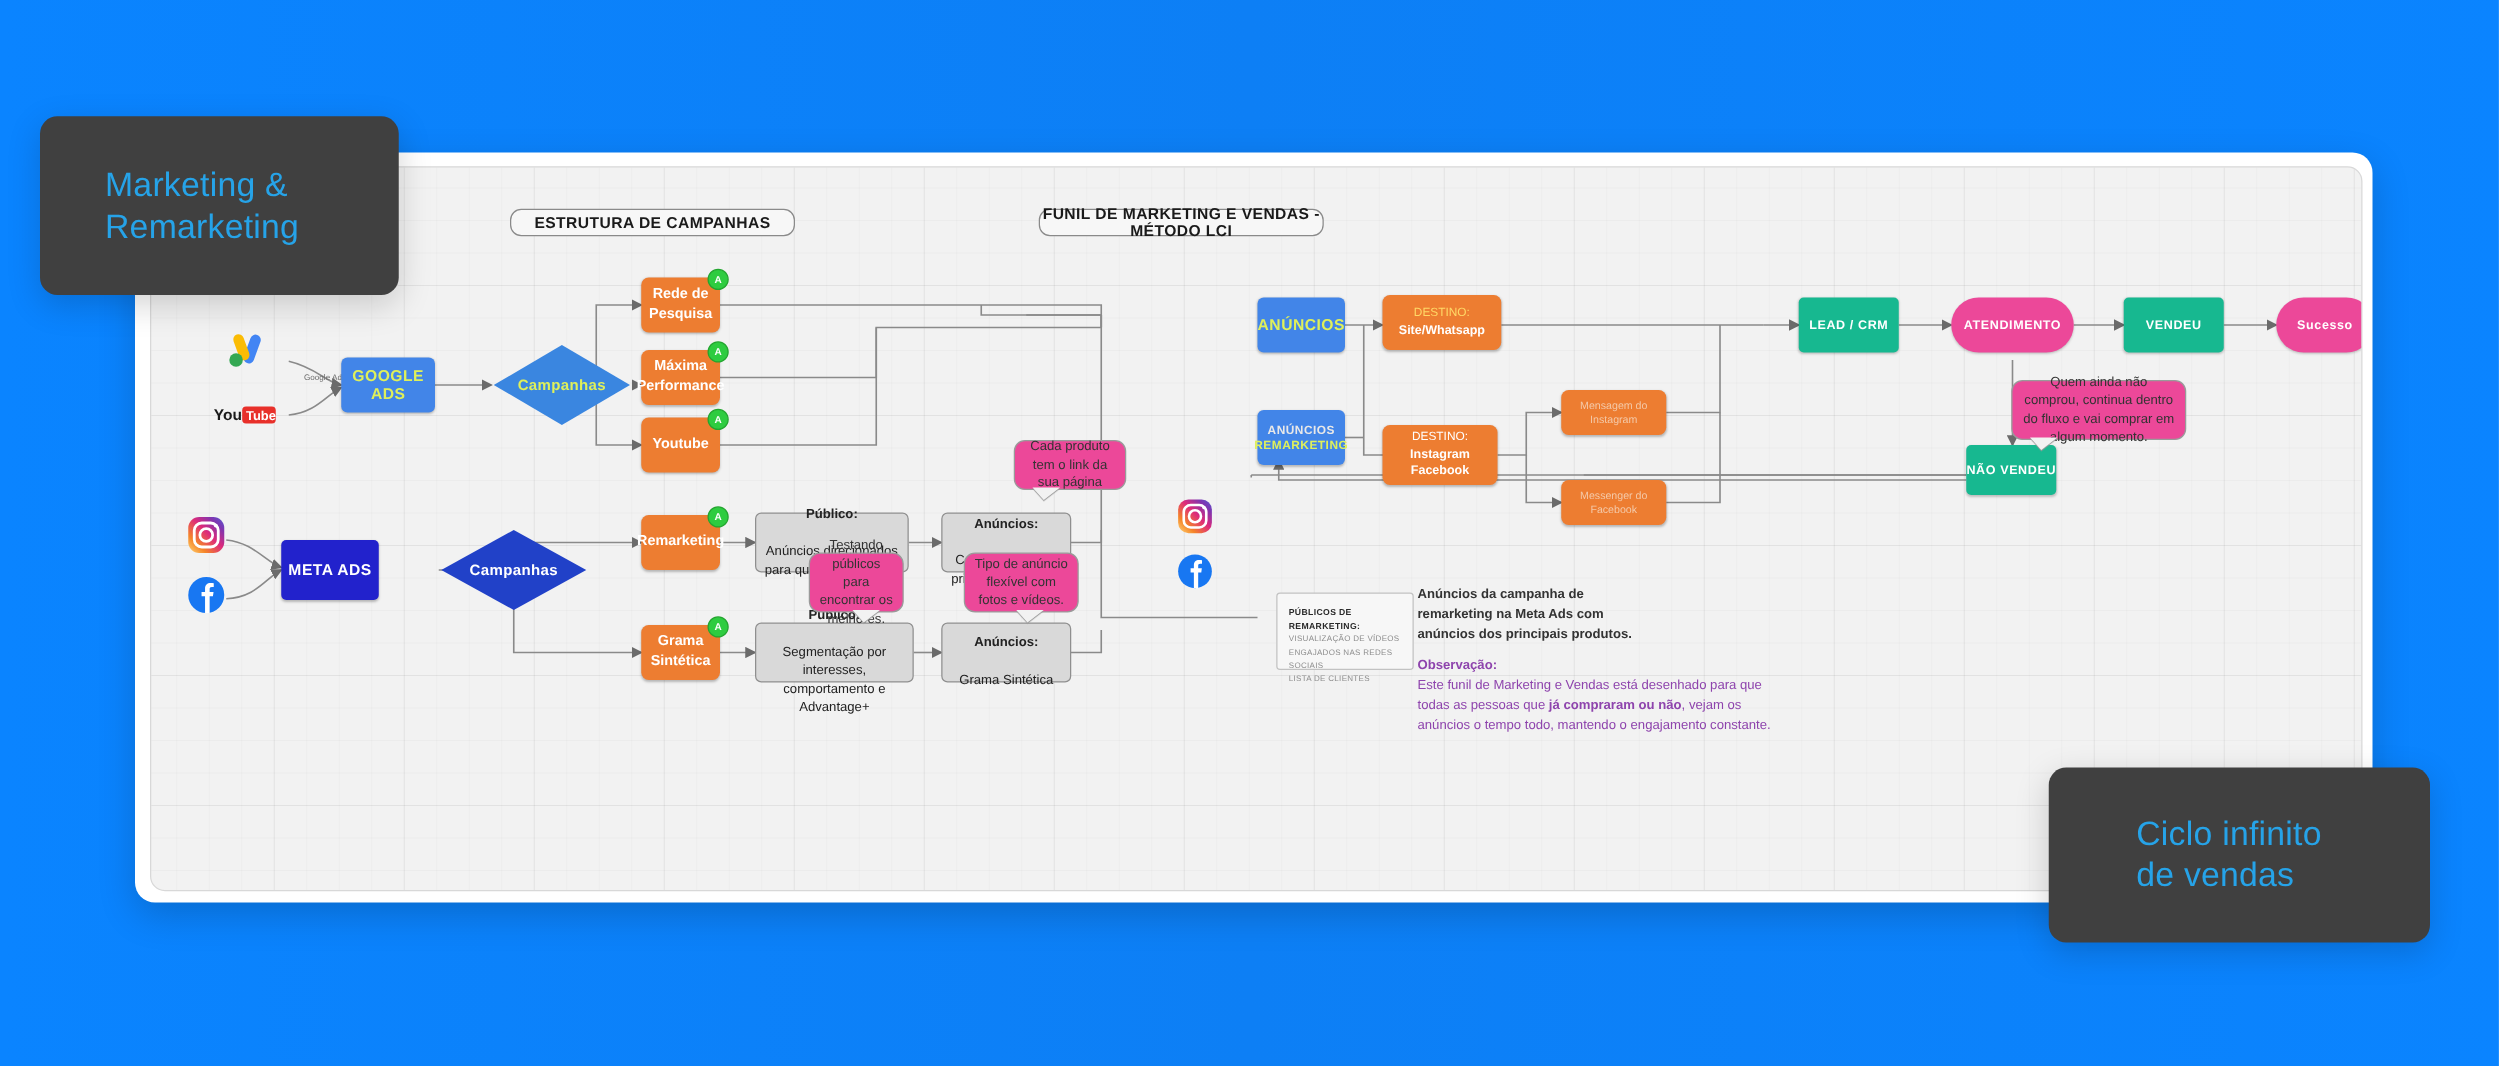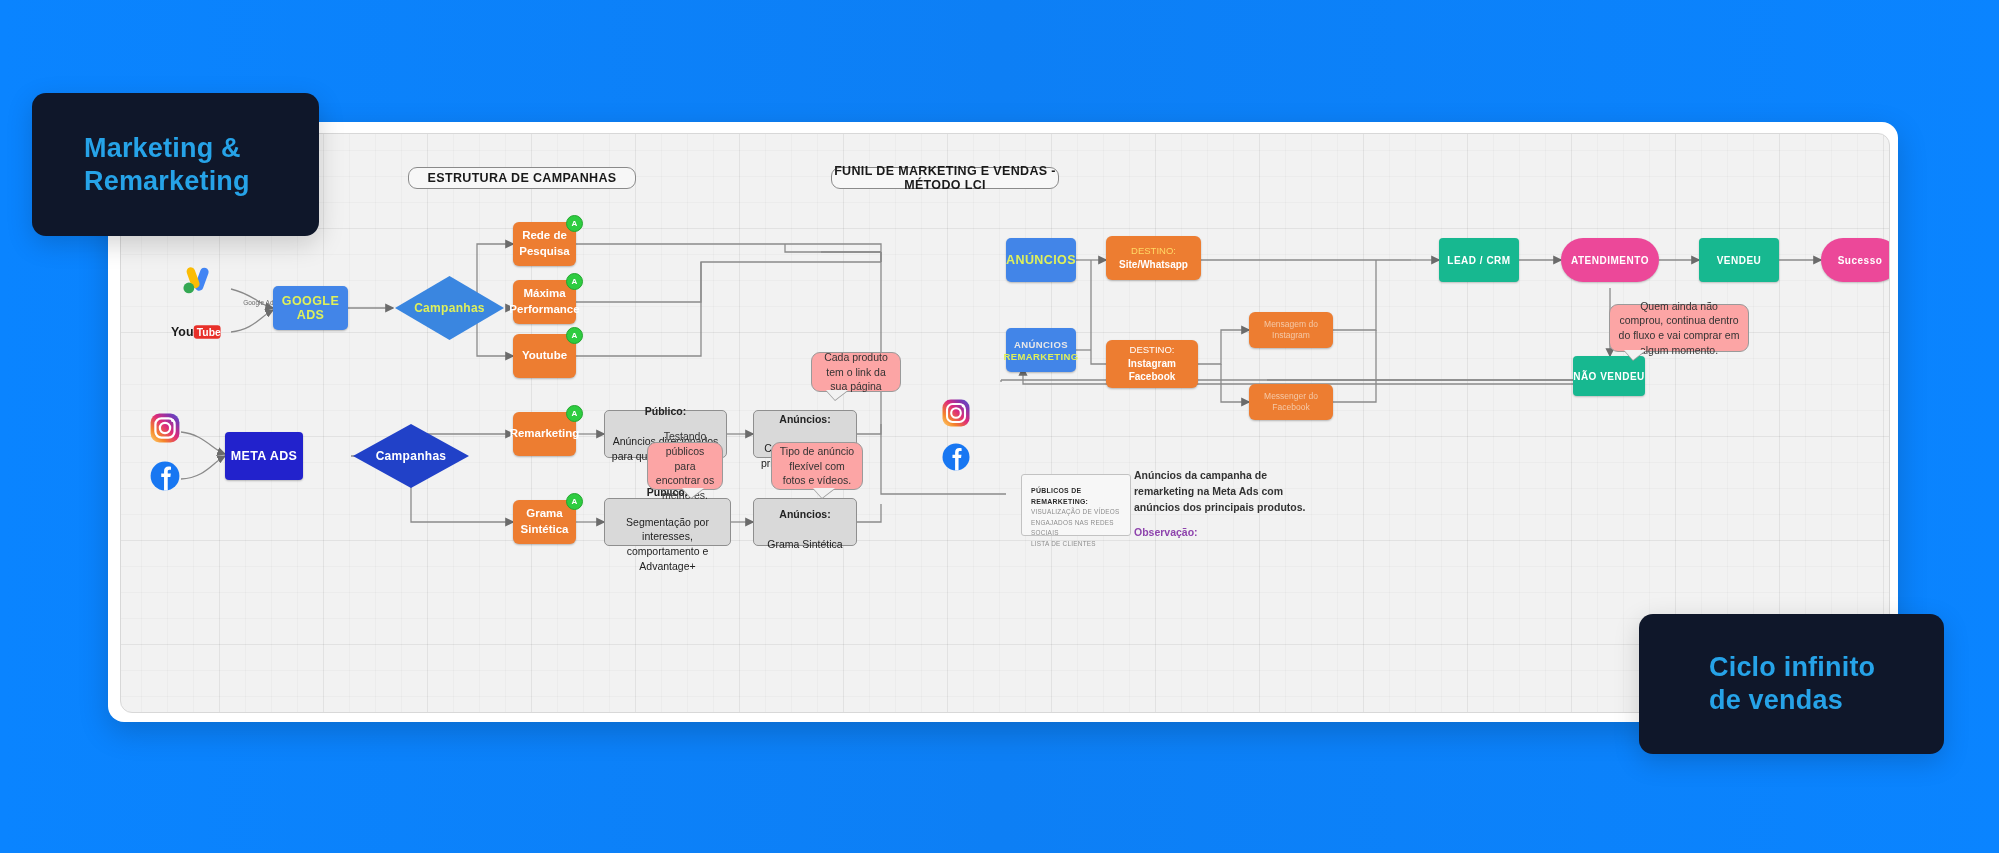--- a/index.html
+++ b/index.html
@@ -29,24 +29,24 @@
       linear-gradient(to bottom,rgba(0,0,0,.045) 1px,transparent 1px),
       linear-gradient(to right,rgba(0,0,0,.022) 1px,transparent 1px),
       linear-gradient(to bottom,rgba(0,0,0,.022) 1px,transparent 1px);
     background-size:104px 104px,104px 104px,26px 26px,26px 26px;
     background-position:-6px -10px,-6px -10px,-6px -10px,-6px -10px;
   }
   #svg-layer{position:absolute;left:0;top:0;width:1768px;height:578px;}
 
   
   .float-card{
-    position:absolute;background:#0f172a;border-radius:14px;
+    position:absolute;background:#404040;border-radius:14px;
     box-shadow:0 8px 26px rgba(0,0,0,.17);
     display:flex;align-items:center;
-    color:#26a3e8;font-size:27px;line-height:1.22;font-weight:700;letter-spacing:.2px;
+    color:#26a3e8;font-size:27px;line-height:1.22;font-weight:400;letter-spacing:.2px;
   }
   #card-title{left:32px;top:93px;width:287px;height:143px;padding-left:52px;box-sizing:border-box;}
   #card-cycle{left:1639px;top:614px;width:305px;height:140px;padding-left:54px;box-sizing:border-box;}
 
   
   .node{position:absolute;box-sizing:border-box;display:flex;align-items:center;justify-content:center;text-align:center;}
   .nd-text{pointer-events:none;white-space:pre-line;}
 
   .section-pill{
     background:#f7f7f7;border:1px solid #8a8a8a;border-radius:9px;
@@ -64,21 +64,21 @@
   .green-box{background:#17b890;border-radius:4px;box-shadow:0 1px 2px rgba(0,0,0,.22);}
   .green-box .nd-text{color:#ffffff;font-size:10px;font-weight:bold;letter-spacing:.5px;}
   .green-round{background:#ec4899;border-radius:34px;box-shadow:0 1px 2px rgba(0,0,0,.22);}
   .green-round .nd-text{color:#ffffff;font-size:10px;font-weight:bold;letter-spacing:.5px;}
 
   .grey-box{background:#d9d9d9;border:1px solid #8f8f8f;border-radius:5px;}
   .grey-box .nd-text{color:#222;font-size:10.5px;line-height:1.42;}
   .grey-box b{font-weight:bold;}
 
   .callout{
-    background:#fca5a5;border:1px solid #9a9a9a;border-radius:9px;
+    background:#ec4899;border:1px solid #9a9a9a;border-radius:9px;
     color:#333;font-size:10.5px;line-height:1.4;
   }
   .callout:after{
     content:"";position:absolute;left:22px;bottom:-9px;width:0;height:0;
     border-left:9px solid transparent;border-right:13px solid transparent;
     border-top:10px solid #f2f2f2;filter:drop-shadow(0 1px 0 #9a9a9a);
   }
   .callout.tail-left:after{left:14px;}
   .callout.tail-mid:after{left:46%;}
 
@@ -400,20 +400,23 @@
     <div class="aud-title">PÚBLICOS DE REMARKETING:</div>
     <div>VISUALIZAÇÃO DE VÍDEOS</div>
     <div>ENGAJADOS NAS REDES SOCIAIS</div>
     <div>LISTA DE CLIENTES</div>
   </div>
 
   <div class="note-block" style="left:1013px;top:334px;width:300px;">
     <div class="note-head" style="max-width:190px;">Anúncios da campanha de remarketing na Meta Ads com anúncios dos principais produtos.</div>
     <div style="height:10px;"></div>
     <div class="obs-title">Observação:</div>
+    <div class="obs-body">
+      <span>Este funil de Marketing e Vendas está desenhado para que todas as pessoas que </span><b>já compraram ou não</b><span>, vejam os anúncios o tempo todo, mantendo o engajamento constante.</span>
+    </div>
   </div>
 </div>
 
 <div class="float-card" id="card-title">
   <span style="white-space:pre-line;">Marketing &amp;
 Remarketing</span>
 </div>
 <div class="float-card" id="card-cycle">
   <span style="white-space:pre-line;margin-left:16px;">Ciclo infinito
 de vendas</span>

